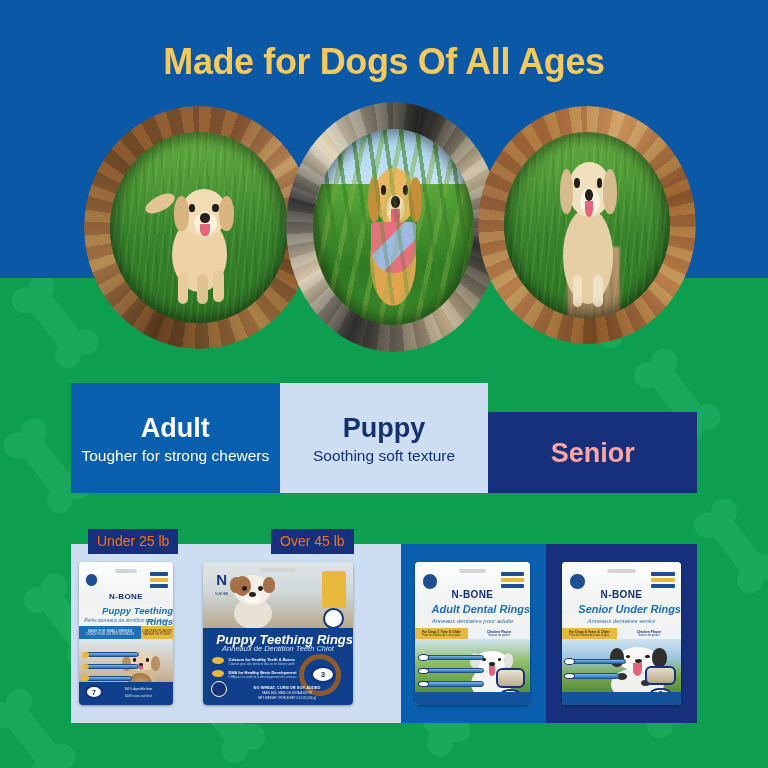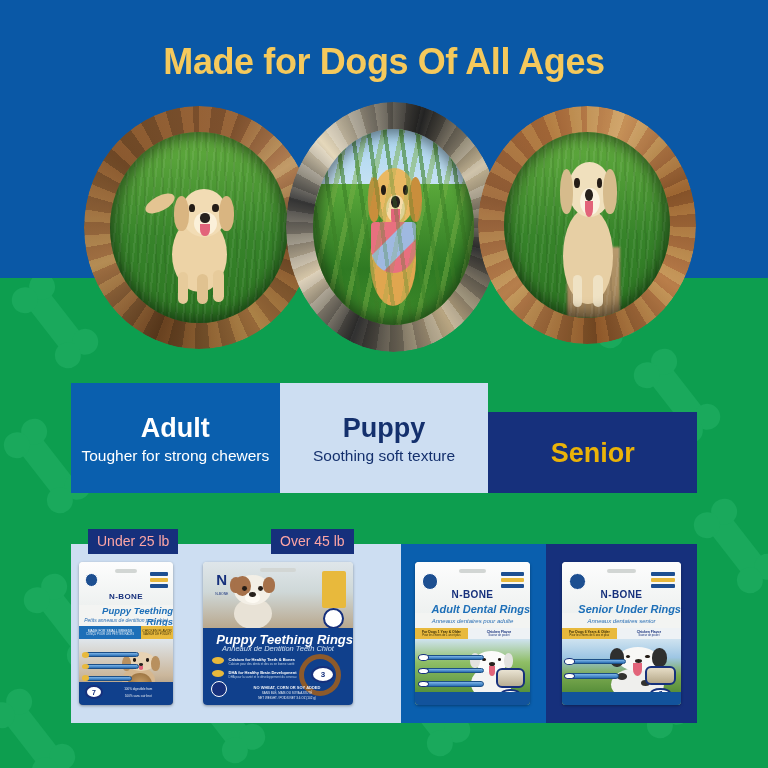--- a/index.html
+++ b/index.html
@@ -133,32 +133,32 @@
     mix-blend-mode:overlay;
   }
 
   
   .tiers { position:absolute; left:71px; top:383px; width:626px; height:110px; display:flex; }
   .tier { flex:1; display:flex; flex-direction:column; align-items:center; justify-content:center; }
   .tier .t-title { font-size:27px; font-weight:bold; line-height:32px; }
   .tier .t-sub { font-size:15.5px; line-height:19px; text-align:center; font-weight:normal; margin-top:2px;}
   .tier-puppy  { background:#cddef2; color:#14306d; }
   .tier-adult  { background:#0a5fae; color:#ffffff; }
-  .tier-senior { background:#16307c; color:#eab308;margin-top:29px; }
+  .tier-senior { background:#16307c; color:#fca5a5;margin-top:29px; }
 
   
   .prod-strip { position:absolute; left:71px; top:544px; width:626px; height:179px; display:flex; }
   .pp { position:relative; }
   .pp-puppy  { width:330px; background:#cddef2; }
   .pp-adult  { width:145px; background:#0a5fae; }
   .pp-senior { width:151px; background:#16307c; }
 
   .badge {
     position:absolute; z-index:6;
-    background:#16307c; color:#fca5a5;
+    background:#16307c; color:#f97316;
     font-size:14px; font-weight:normal;
     padding:4px 9px 5px 9px;
     white-space:nowrap;
     line-height:16px;
     text-align:center;
   }
   .badge-under { left:88px; top:529px; }
   .badge-over  { left:271px; top:529px; }
 
   

